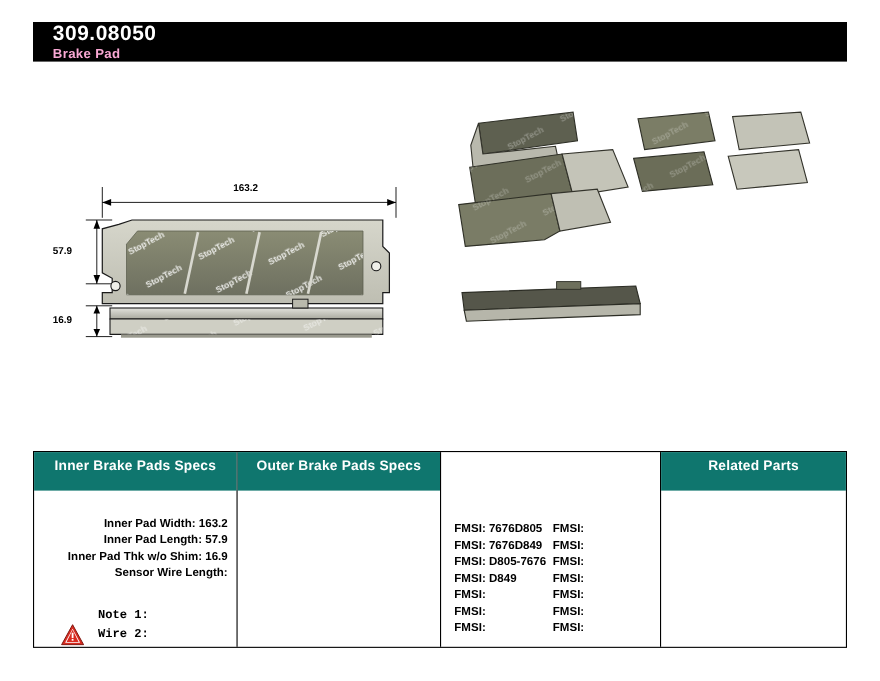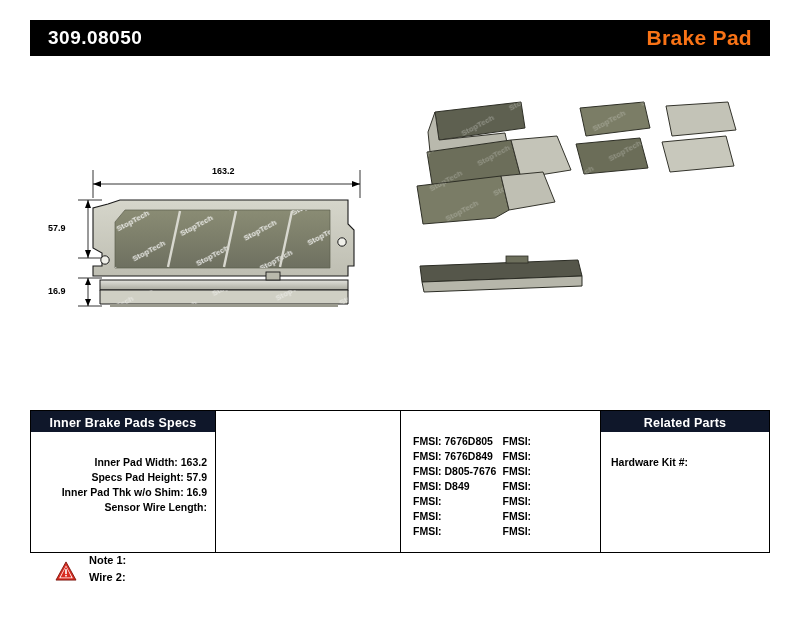--- a/index.html
+++ b/index.html
@@ -18,34 +18,34 @@
 
   
   .header {
     position: absolute;
     left: 30px;
     top: 20px;
     width: 740px;
     height: 36px;
     background: #000000;
     display: flex;
-    align-items: center;
     justify-content: space-between;
     box-sizing: border-box;
     padding: 0 18px;
+    flex-direction: column;
   }
   .header .part-number {
     color: #ffffff;
     font-size: 19px;
     font-weight: bold;
     letter-spacing: 0.5px;
   }
   .header .product-type {
-    color: #f97316;
-    font-size: 21px;
+    color: #f9a8d4;
+    font-size: 12px;
     font-weight: bold;
     letter-spacing: 0.3px;
   }
 
   
   .drawing-area {
     position: absolute;
     left: 30px;
     top: 70px;
     width: 740px;
@@ -74,26 +74,26 @@
     border-right: 1px solid #000;
     box-sizing: border-box;
   }
   .table-col:last-child { border-right: none; }
   .col-inner  { width: 185px; }
   .col-outer  { width: 185px; }
   .col-fmsi   { width: 200px; }
   .col-related{ width: 168px; }
 
   .col-head {
-    background: #0f172a;
+    background: #0f766e;
     color: #fff;
     font-size: 12.5px;
     font-weight: bold;
     text-align: center;
-    padding: 5px 0 2px 0;
+    padding: 5px 0 16px 0;
     letter-spacing: 0.2px;
   }
   .col-body {
     padding: 22px 8px 10px 8px;
     min-height: 120px;
     box-sizing: border-box;
   }
 
   .spec-row {
     font-size: 10.5px;
@@ -102,20 +102,21 @@
     padding: 1.5px 0;
     white-space: nowrap;
   }
   .spec-row .spec-val {
     font-weight: bold;
   }
 
   .fmsi-grid {
     display: flex;
     padding-left: 4px;
+    margin-top: 40px;
   }
   .fmsi-col {
     width: 50%;
   }
   .fmsi-row {
     font-size: 10.5px;
     font-weight: bold;
     padding: 1.5px 0;
     white-space: nowrap;
   }
@@ -125,21 +126,22 @@
     padding: 1.5px 0;
     padding-left: 2px;
   }
 
   
   .notes {
     position: absolute;
     left: 55px;
     top: 553px;
     display: flex;
-    align-items: center;
+    align-items: flex-end;
+    font-family: Liberation Mono, monospace;
   }
   .warn-icon {
     width: 22px;
     height: 20px;
     margin-right: 12px;
     margin-top: 2px;
   }
   .note-line {
     font-size: 11px;
     font-weight: bold;
@@ -264,35 +266,36 @@
 <div class="tables">
 
   <div class="table-col col-inner">
     <div class="col-head">Inner Brake Pads Specs</div>
     <div class="col-body">
       <div class="spec-row">
         <span>Inner Pad Width:</span>
         <span class="spec-val">163.2</span>
       </div>
       <div class="spec-row">
-        <span>Specs Pad Height:</span>
+        <span>Inner Pad Length:</span>
         <span class="spec-val">57.9</span>
       </div>
       <div class="spec-row">
         <span>Inner Pad Thk w/o Shim:</span>
         <span class="spec-val">16.9</span>
       </div>
       <div class="spec-row">
         <span>Sensor Wire Length:</span>
         <span class="spec-val"></span>
       </div>
     </div>
   </div>
 
   <div class="table-col col-outer">
+    <div class="col-head">Outer Brake Pads Specs</div>
   </div>
 
   <div class="table-col col-fmsi">
     <div class="col-body">
       <div class="fmsi-grid">
         <div class="fmsi-col">
           <div class="fmsi-row">FMSI:  7676D805</div>
           <div class="fmsi-row">FMSI:  7676D849</div>
           <div class="fmsi-row">FMSI:  D805-7676</div>
           <div class="fmsi-row">FMSI:  D849</div>
@@ -308,23 +311,20 @@
           <div class="fmsi-row">FMSI:</div>
           <div class="fmsi-row">FMSI:</div>
           <div class="fmsi-row">FMSI:</div>
         </div>
       </div>
     </div>
   </div>
 
   <div class="table-col col-related">
     <div class="col-head">Related Parts</div>
-    <div class="col-body">
-      <div class="related-row">Hardware Kit #:</div>
-    </div>
   </div>
 
 </div>
 
 <div class="notes">
   <svg class="warn-icon" viewBox="0 0 24 22">
     <polygon points="12,1 23,21 1,21" fill="#d92b20" stroke="#7d1710" stroke-width="1"></polygon>
     <polygon points="12,5 19.5,19 4.5,19" fill="#ffffff" stroke="none"></polygon>
     <polygon points="12,6 18,18.2 6,18.2" fill="#d92b20" stroke="none"></polygon>
     <rect x="11.1" y="9" width="1.8" height="5.3" fill="#ffffff"></rect>

